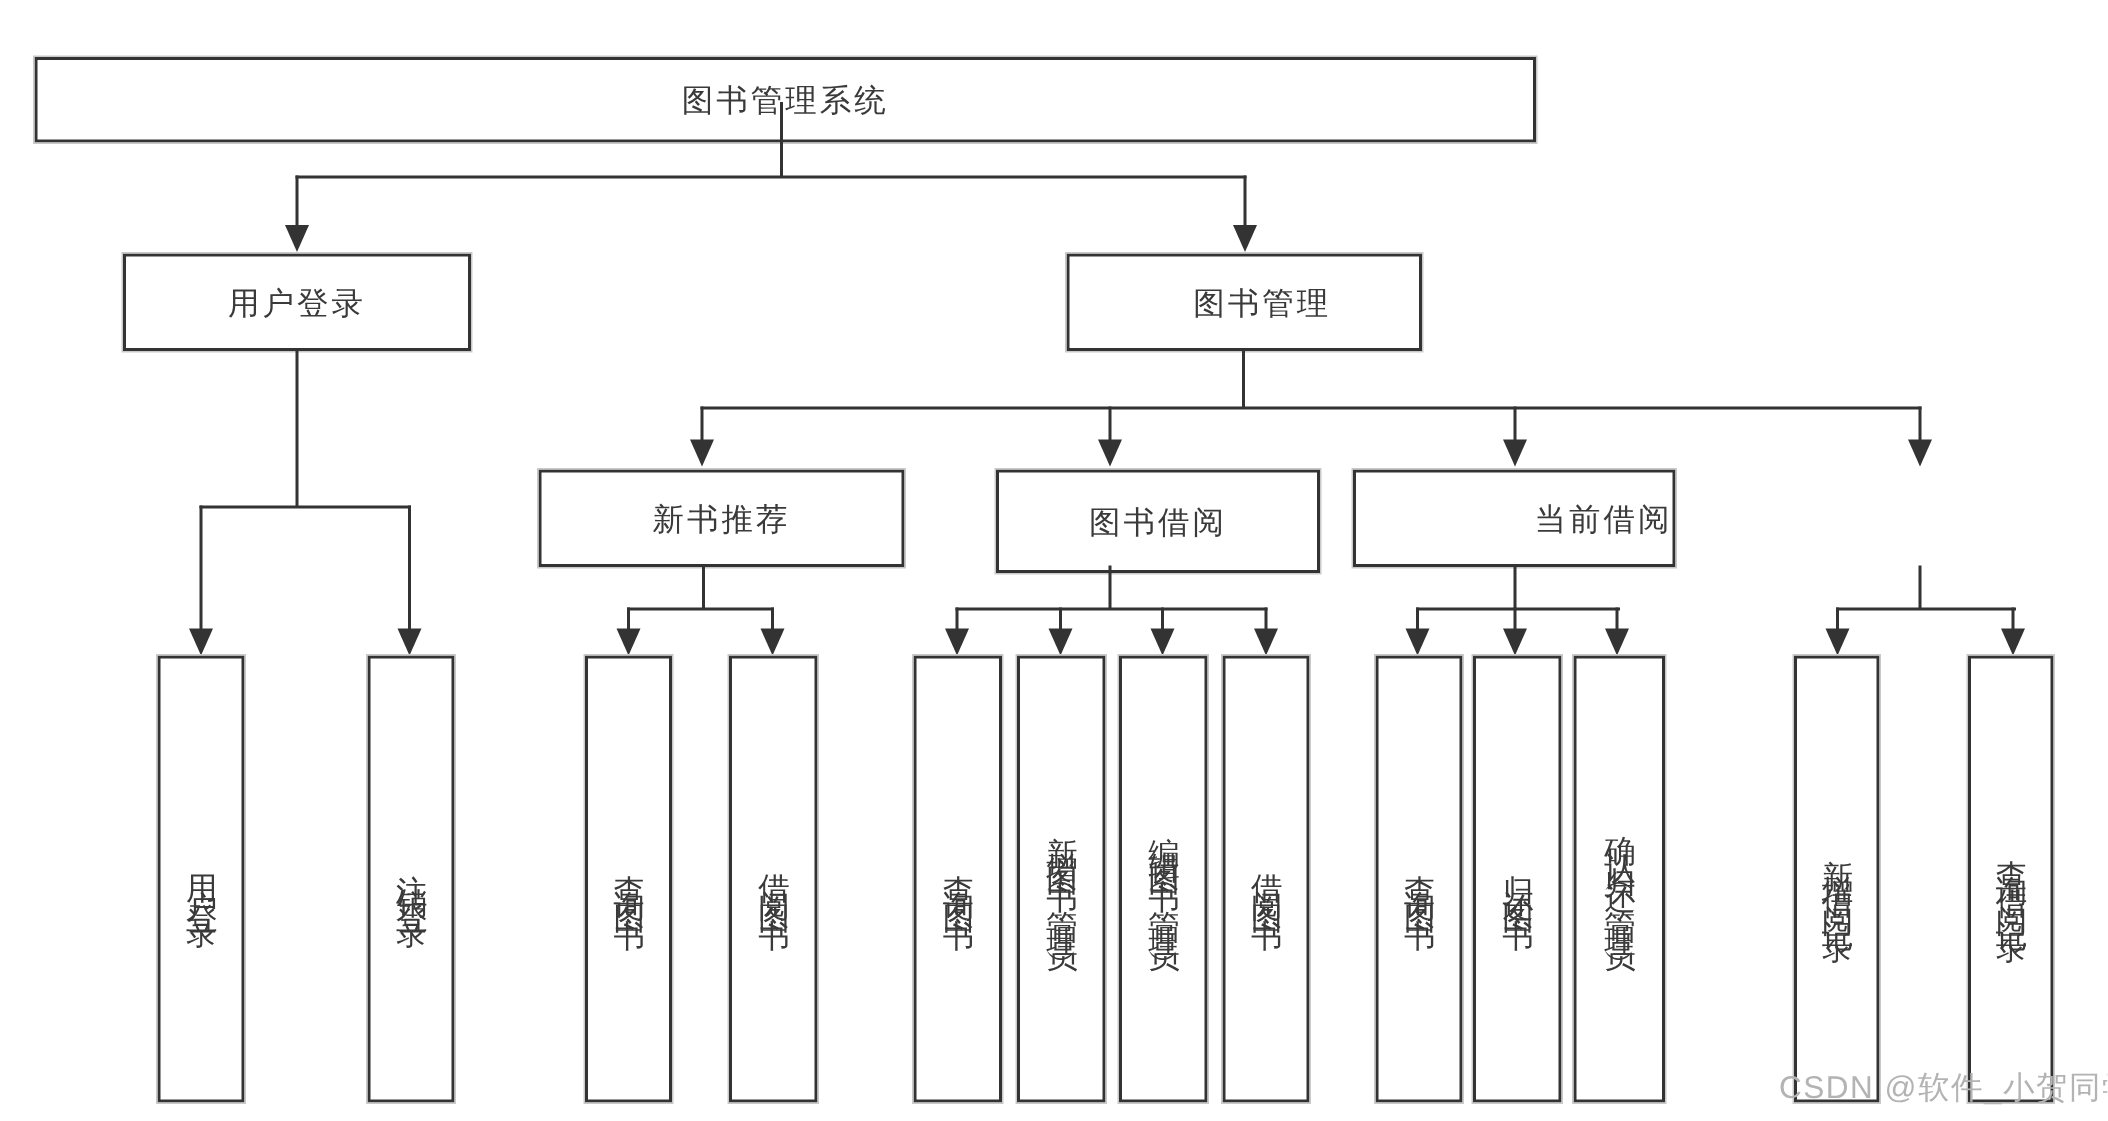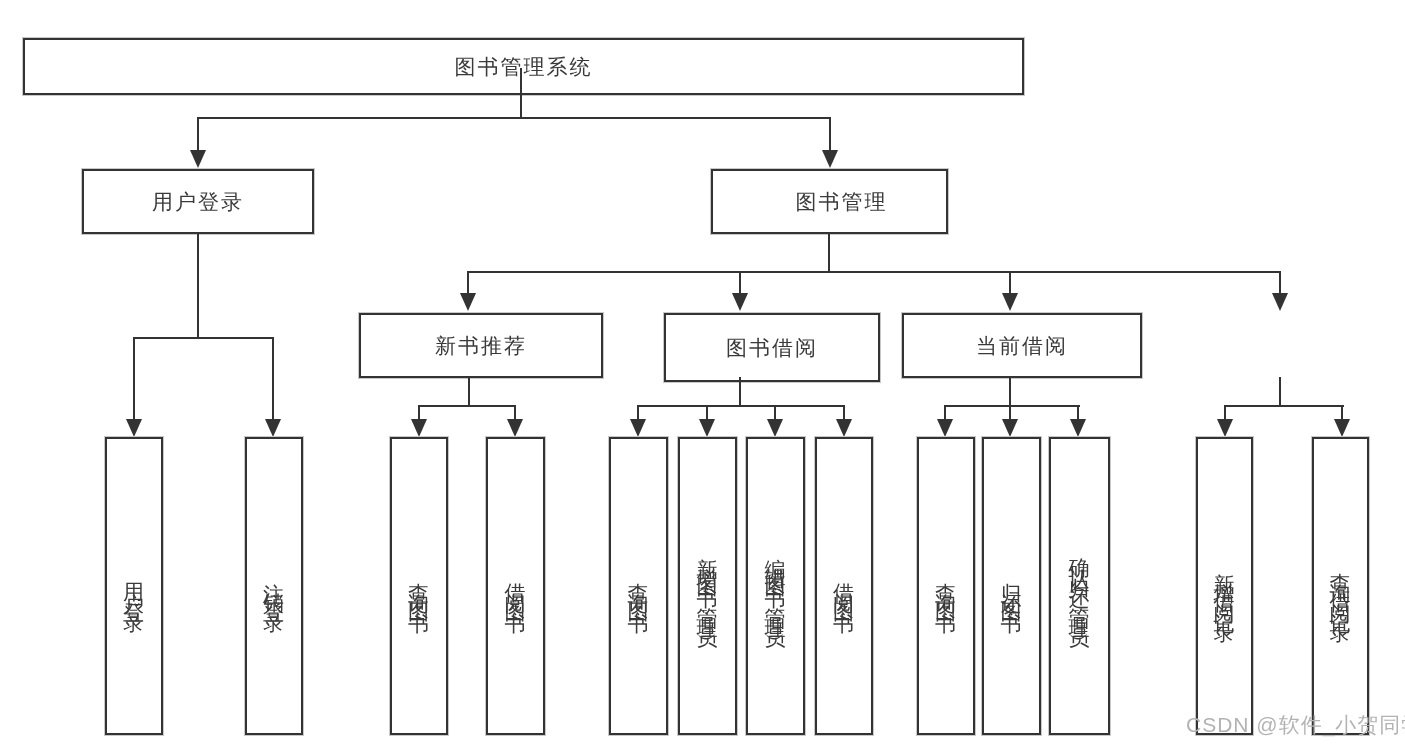--- a/index.html
+++ b/index.html
@@ -69,21 +69,21 @@
   <div class="arrow" style="left:1002px;top:293px;"></div>
   <div class="line" style="left:1279px;top:271px;width:2px;height:26px;"></div>
   <div class="arrow" style="left:1272px;top:293px;"></div>
 
   <div class="box" style="left:359px;top:313px;width:244px;height:65px;">
     <span>新书推荐</span>
   </div>
   <div class="box" style="left:632px;top:313px;width:216px;height:69px;margin-left:32px;">
     <span>图书借阅</span>
   </div>
-  <div class="box" style="left:902px;top:313px;width:240px;height:65px;">
+  <div class="box" style="left:902px;top:313px;width:215px;height:65px;justify-content:flex-end;">
     <span>当前借阅</span>
   </div>
 
   <div class="line" style="left:468px;top:377px;width:2px;height:29px;"></div>
   <div class="line" style="left:418px;top:405px;width:98px;height:2px;"></div>
   <div class="line" style="left:418px;top:405px;width:2px;height:20px;"></div>
   <div class="arrow" style="left:411px;top:419px;"></div>
   <div class="line" style="left:514px;top:405px;width:2px;height:20px;"></div>
   <div class="arrow" style="left:507px;top:419px;"></div>
 

